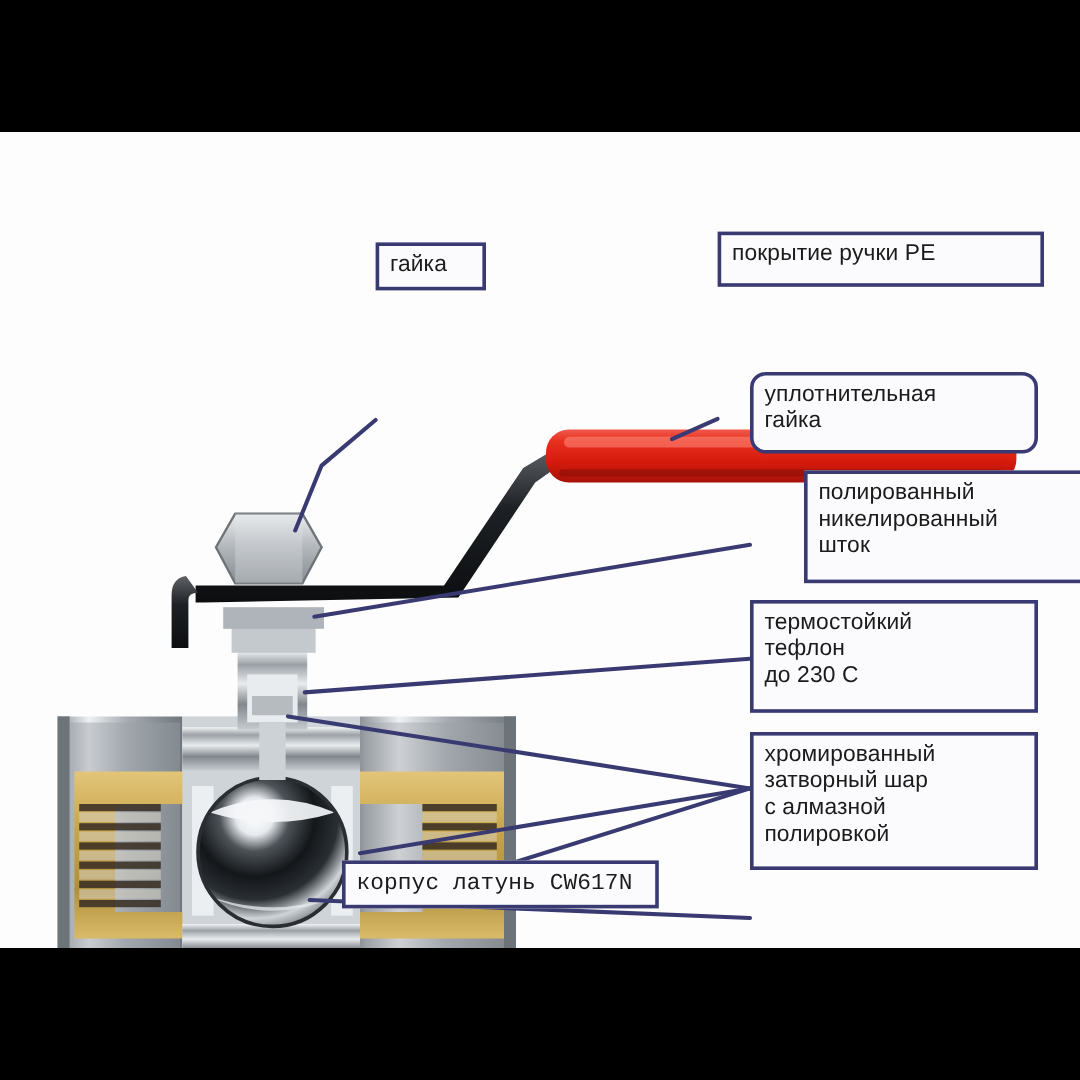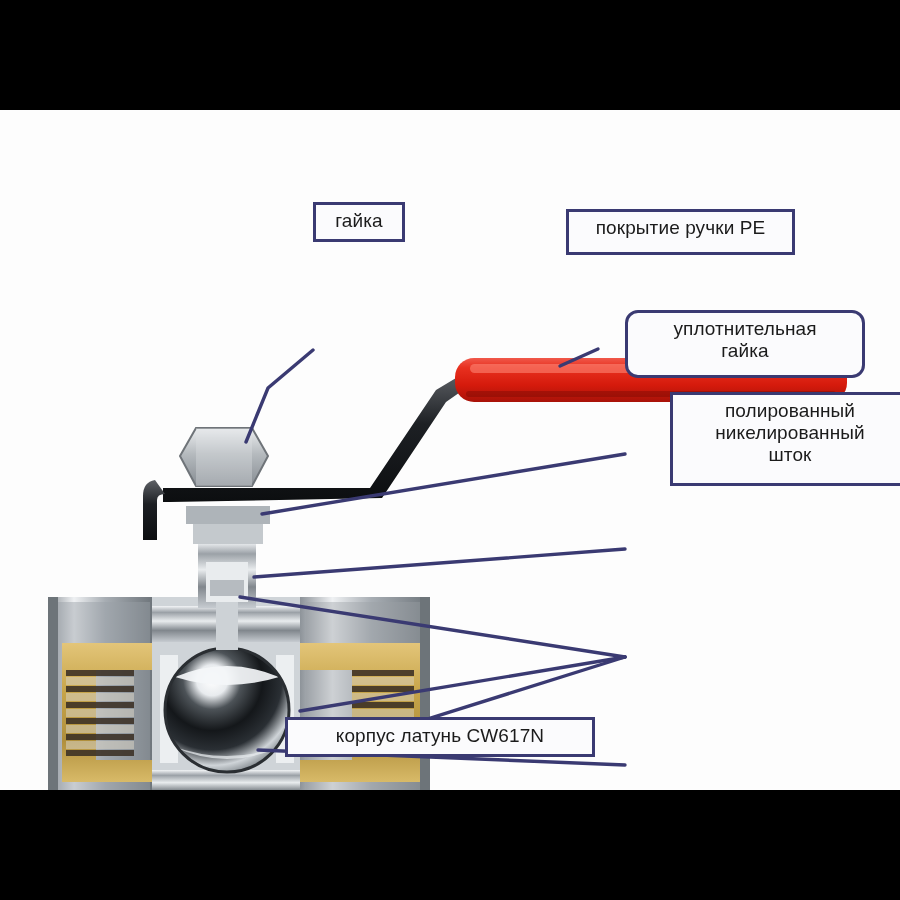--- a/index.html
+++ b/index.html
@@ -1,20 +1,20 @@
 <!DOCTYPE html>
 <html><head>
 <meta charset="utf-8">
 <title>Ball Valve Cutaway Diagram</title>
 <style>
   html,body{margin:0;padding:0;background:#000;}
   body{width:900px;height:900px;overflow:hidden;
        font-family:"Liberation Sans","DejaVu Sans",sans-serif;}
 
-  #stage{position:relative;width:900px;height:900px;background:#0ea5e9;text-align:center;}
+  #stage{position:relative;width:900px;height:900px;background:#0ea5e9;}
 
   
   #band{position:absolute;left:0;top:110px;width:900px;height:680px;
         background:#fdfdfd;overflow:hidden;}
 
   .bar{position:absolute;left:0;width:900px;background:#000;}
   #bar-top{top:0;height:110px;}
   #bar-bottom{top:790px;height:110px;}
 
   
@@ -187,30 +187,37 @@
         <path d="M625,547 L348,634"></path>
 
         <path d="M625,655 L258,640"></path>
 
         <path d="M285,737 L262,692"></path>
       </g>
     </svg>
 
     <div class="callout" style="left:313px;top:92px;width:92px;height:40px;">гайка</div>
 
-    <div class="callout" style="left:566px;top:83px;width:229px;height:46px;margin-top:16px;">покрытие ручки PE</div>
+    <div class="callout" style="left:598px;top:83px;width:272px;height:46px;">покрытие ручки PE</div>
 
     <div class="callout" style="left:625px;top:200px;width:240px;height:68px;border-radius:13px;">уплотнительная
 гайка</div>
 
     <div class="callout" style="left:625px;top:282px;width:240px;height:94px;margin-left:45px;">полированный
 никелированный
 шток</div>
 
-
-
-    <div class="callout" style="left:285px;top:607px;width:310px;height:40px;">корпус латунь CW617N</div>
+    <div class="callout" style="left:625px;top:390px;width:240px;height:94px;">термостойкий
+тефлон
+до 230 С</div>
+
+    <div class="callout" style="left:625px;top:500px;width:240px;height:115px;">хромированный
+затворный шар
+с алмазной
+полировкой</div>
+
+    <div class="callout" style="left:285px;top:607px;width:264px;height:40px;font-family:Liberation Mono, monospace;">корпус латунь CW617N</div>
 
   </div>
 
   <div class="bar" id="bar-top"></div>
   <div class="bar" id="bar-bottom"></div>
 </div>
 
 </body></html>

